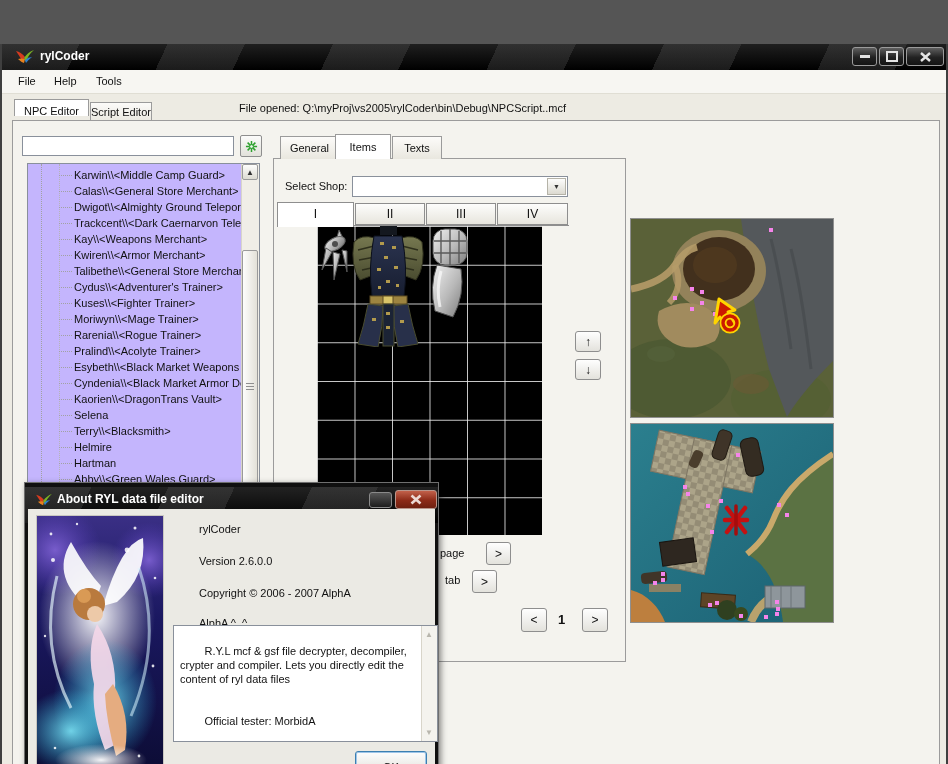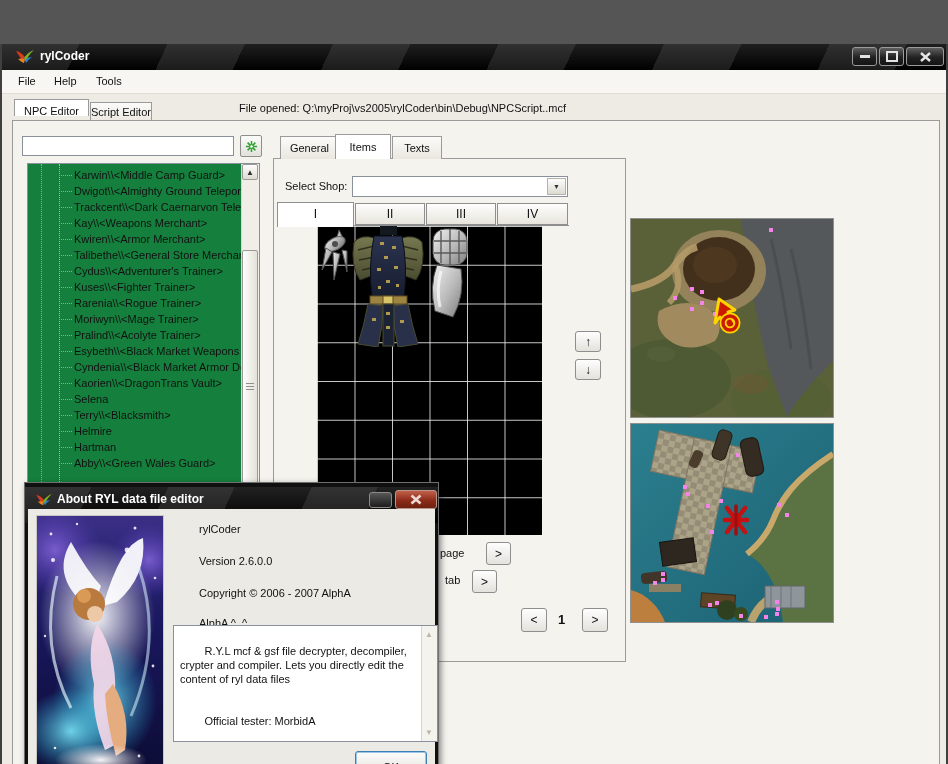--- a/index.html
+++ b/index.html
@@ -21,21 +21,21 @@
   .menuitem{position:absolute;top:3px;height:17px;line-height:17px;padding:0 6px;cursor:default;}
   
   .tab{box-sizing:border-box;text-align:center;cursor:default;}
   .tab-sel{background:#fff;border:1px solid #9b9b9b;border-bottom:none;z-index:3;}
   .tab-un{background:linear-gradient(#fcfbf9,#e9e7df);border:1px solid #9b9b9b;border-bottom:none;z-index:1;}
   .pagepanel{left:10px;top:76px;width:928px;height:666px;background:#f4f3ee;border:1px solid #9b9b9b;box-sizing:border-box;z-index:2;}
   
   .textinput{background:#fff;border:1px solid #89909b;box-sizing:border-box;font:inherit;padding:2px 4px;}
   .searchbtn{background:linear-gradient(#fbfbfa,#e2e1da);border:1px solid #8e8e8e;border-radius:2px;
              display:flex;align-items:center;justify-content:center;box-sizing:border-box;}
-  .listbox{background:#15803d;border:1px solid #89909b;box-sizing:border-box;overflow:hidden;}
+  .listbox{background:#c4b5fd;border:1px solid #89909b;box-sizing:border-box;overflow:hidden;}
   .tree-vline{position:absolute;left:13px;top:0;bottom:0;border-left:1px dotted #a2a2a2;}
   .tree-vline2{position:absolute;left:31px;top:0;bottom:0;border-left:1px dotted #b5b5b5;}
   .tree-rows{position:absolute;left:0;top:3px;right:17px;}
   .tree-row{position:relative;height:16px;line-height:16px;white-space:nowrap;overflow:hidden;cursor:default;}
   .tree-dash{position:absolute;left:31px;top:8px;width:13px;border-top:1px dotted #a2a2a2;}
   .tree-label{position:absolute;left:46px;top:0;}
   
   .sb{position:absolute;background:#f0eee7;border-left:1px solid #d8d5ca;}
   .sb-btn{position:absolute;left:0;width:16px;height:16px;background:linear-gradient(#fdfdfc,#dddbd2);
           border:1px solid #9a9a9a;border-radius:2px;box-sizing:border-box;color:#333;font-size:8px;
@@ -128,20 +128,24 @@
   <div class="abs listbox" style="left:25px;top:119px;width:233px;height:560px;z-index:3">
     <div class="tree-vline"></div>
     <div class="tree-vline2"></div>
     <div class="tree-rows">
 
         <div class="tree-row">
           <span class="tree-dash"></span>
           <span class="tree-label">Karwin\\&lt;Middle Camp Guard&gt;</span>
         </div>
 
+        <div class="tree-row">
+          <span class="tree-dash"></span>
+          <span class="tree-label">Calas\\&lt;General Store Merchant&gt;</span>
+        </div>
 
         <div class="tree-row">
           <span class="tree-dash"></span>
           <span class="tree-label">Dwigot\\&lt;Almighty Ground Teleport</span>
         </div>
 
         <div class="tree-row">
           <span class="tree-dash"></span>
           <span class="tree-label">Trackcent\\&lt;Dark Caernarvon Tele</span>
         </div>
@@ -166,26 +170,26 @@
           <span class="tree-label">Cydus\\&lt;Adventurer's Trainer&gt;</span>
         </div>
 
         <div class="tree-row">
           <span class="tree-dash"></span>
           <span class="tree-label">Kuses\\&lt;Fighter Trainer&gt;</span>
         </div>
 
         <div class="tree-row">
           <span class="tree-dash"></span>
+          <span class="tree-label">Moriwyn\\&lt;Mage Trainer&gt;</span>
+        </div>
+
+        <div class="tree-row">
+          <span class="tree-dash"></span>
           <span class="tree-label">Rarenia\\&lt;Rogue Trainer&gt;</span>
-        </div>
-
-        <div class="tree-row">
-          <span class="tree-dash"></span>
-          <span class="tree-label">Moriwyn\\&lt;Mage Trainer&gt;</span>
         </div>
 
         <div class="tree-row">
           <span class="tree-dash"></span>
           <span class="tree-label">Pralind\\&lt;Acolyte Trainer&gt;</span>
         </div>
 
         <div class="tree-row">
           <span class="tree-dash"></span>
           <span class="tree-label">Esybeth\\&lt;Black Market Weapons I</span>

